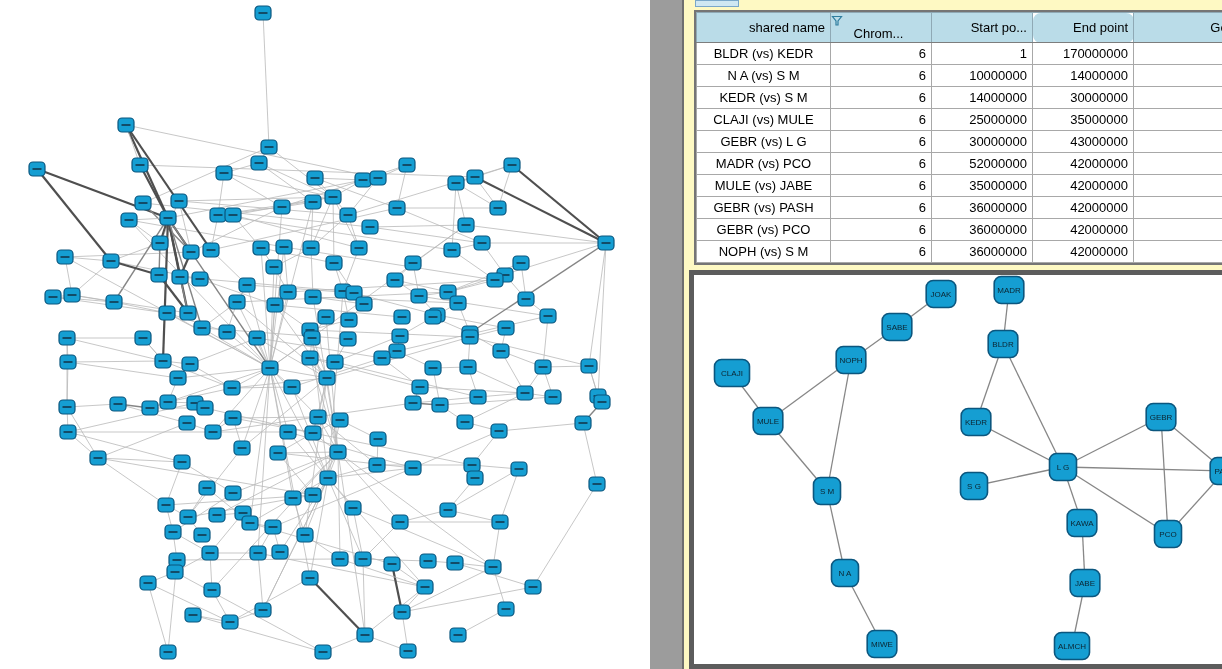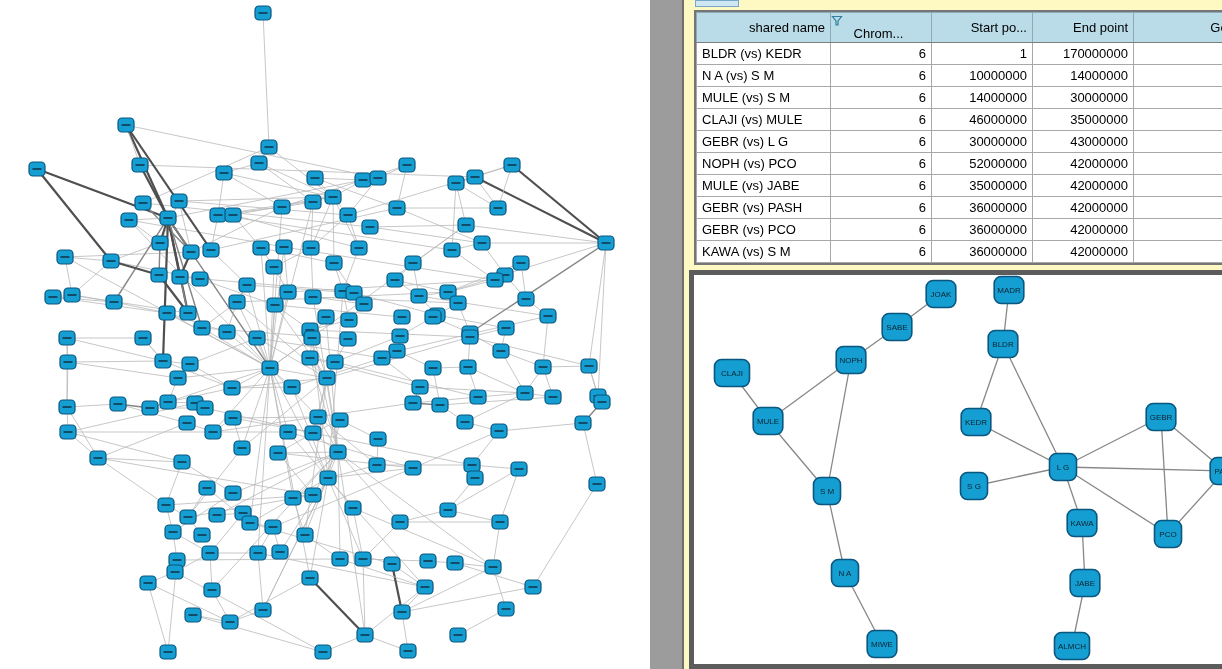--- a/index.html
+++ b/index.html
@@ -28,21 +28,21 @@
     background:#badce8;color:#000;font-weight:normal;font-size:13px;
     text-align:right;padding:0 5px 0 0;height:29px;
     border:1px solid #8fa9b5;border-bottom:1px solid #7d7d7d;
     overflow:hidden;white-space:nowrap;
   }
   td{
     background:#ffffff;color:#000;font-size:13px;height:21px;
     border:1px solid #a8a8a8;padding:0 5px;
     overflow:hidden;white-space:nowrap;text-align:right;
   }
-  td.name{text-align:left;}
+  td.name{text-align:center;}
   th .funnel{vertical-align:-1px;margin-right:4px;}
   #right-gutter{
     position:absolute;left:563px;top:12px;width:7px;height:251px;background:#dedede;
   }
   #small-graph-panel{
     position:absolute;left:5px;top:270px;width:567px;height:399px;
     background:#ffffff;border:5px solid #5c5c5c;box-sizing:border-box;
   }
   svg{display:block;}
   .edge-w1{stroke:#b9b9b9;stroke-width:0.8;}
@@ -1195,62 +1195,62 @@
 
   <div id="table-wrap">
     <table>
       <thead>
         <tr id="header-row">
             <th style="width: 128px;"><span>shared name</span></th>
             <th style="width: 95px; text-align: center;"><svg width="12" height="11" class="funnel">
                 <path d="M1.5 1.5 L10.5 1.5 L7 6 L7 10 L5 10 L5 6 Z" fill="none" stroke="#2e7d9e" stroke-width="1.2"></path>
               </svg><span>Chrom...</span></th>
             <th style="width: 95px;"><span>Start po...</span></th>
-            <th style="width: 95px;"><span>End point</span></th>
+            <th style="width: 95px; border-radius: 8px;"><span>End point</span></th>
             <th style="width: 132px;"><span>Genetic...</span></th>
           </tr>
       </thead>
       <tbody id="table-body">
           <tr>
             <td class="name">BLDR (vs) KEDR</td>
             <td>6</td>
             <td>1</td>
             <td>170000000</td>
             <td>192.0</td>
           </tr>
           <tr>
             <td class="name">N A (vs) S M</td>
             <td>6</td>
             <td>10000000</td>
             <td>14000000</td>
             <td>6.6</td>
           </tr>
           <tr>
-            <td class="name">MULE (vs) S M</td>
+            <td class="name">KEDR (vs) S M</td>
             <td>6</td>
             <td>14000000</td>
             <td>30000000</td>
             <td>7.5</td>
           </tr>
           <tr>
             <td class="name">CLAJI (vs) MULE</td>
             <td>6</td>
-            <td>46000000</td>
+            <td>25000000</td>
             <td>35000000</td>
             <td>5.9</td>
           </tr>
           <tr>
             <td class="name">GEBR (vs) L G</td>
             <td>6</td>
             <td>30000000</td>
             <td>43000000</td>
             <td>16.9</td>
           </tr>
           <tr>
-            <td class="name">NOPH (vs) PCO</td>
+            <td class="name">MADR (vs) PCO</td>
             <td>6</td>
             <td>52000000</td>
             <td>42000000</td>
             <td>11.4</td>
           </tr>
           <tr>
             <td class="name">MULE (vs) JABE</td>
             <td>6</td>
             <td>35000000</td>
             <td>42000000</td>
@@ -1264,21 +1264,21 @@
             <td>8.9</td>
           </tr>
           <tr>
             <td class="name">GEBR (vs) PCO</td>
             <td>6</td>
             <td>36000000</td>
             <td>42000000</td>
             <td>8.4</td>
           </tr>
           <tr>
-            <td class="name">KAWA (vs) S M</td>
+            <td class="name">NOPH (vs) S M</td>
             <td>6</td>
             <td>36000000</td>
             <td>42000000</td>
             <td>9.9</td>
           </tr>
         </tbody>
     </table>
   </div>
   <div id="right-gutter"></div>
 

